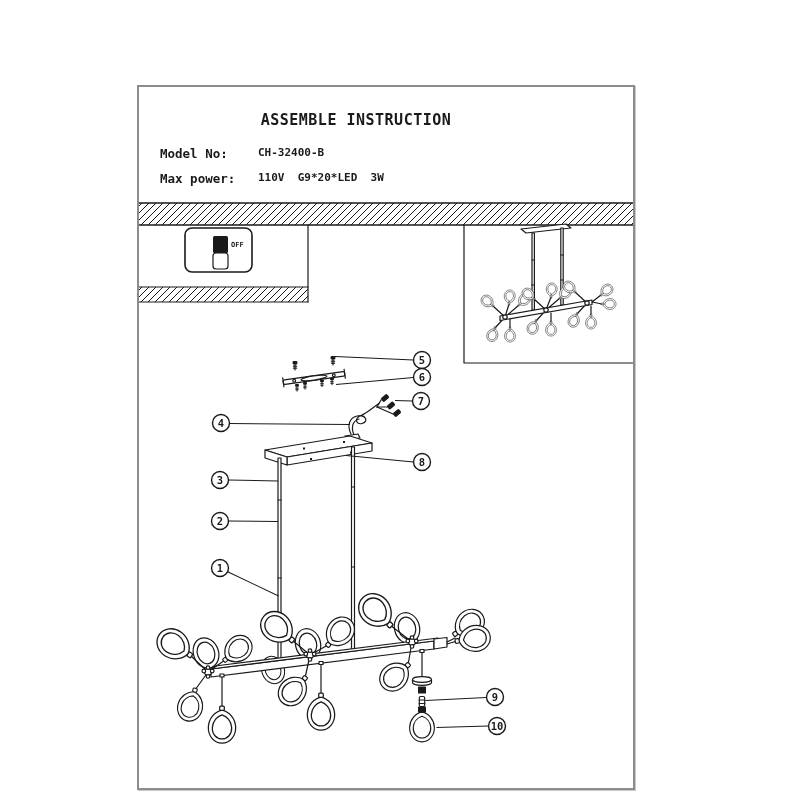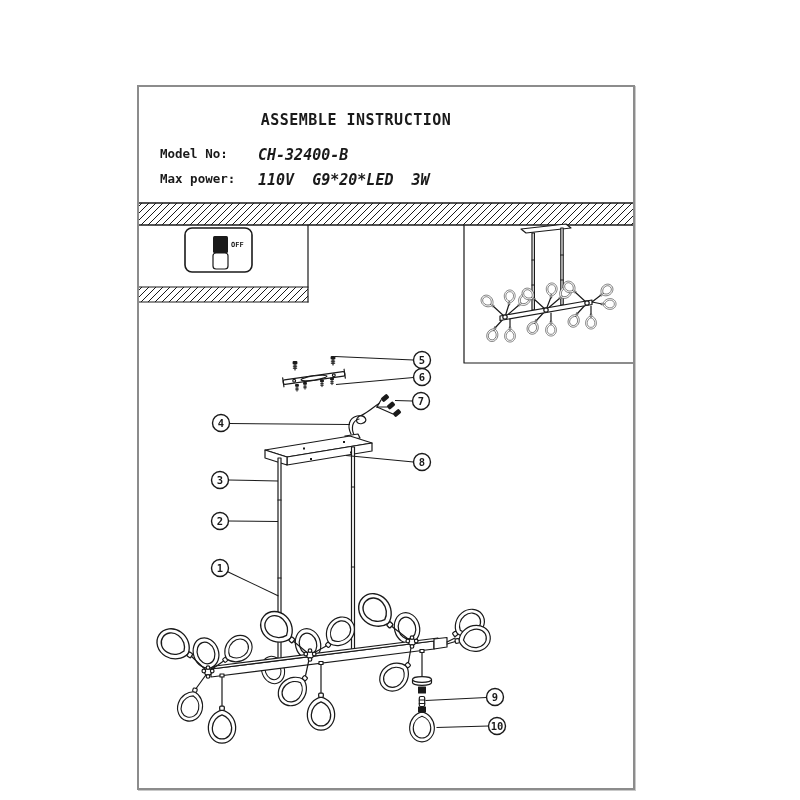--- a/index.html
+++ b/index.html
@@ -4,21 +4,21 @@
 <style>
   html,body{margin:0;padding:0;background:#ffffff;width:800px;height:800px;overflow:hidden;}
   #canvas{position:relative;width:800px;height:748px;background:#ffffff;
           font-family:"DejaVu Sans Mono","Liberation Mono",monospace;color:#1a1a1a;}
   #sheet{position:absolute;left:137px;top:85px;width:498px;height:705px;
          box-sizing:border-box;border:2px solid #8c8c8c;background:#ffffff;
          box-shadow:1px 1px 0 #c9c9c9;}
   .sheet-text{position:absolute;font-weight:bold;white-space:pre;}
   #title{top:24px;left:0;width:434px;text-align:center;font-size:15px;letter-spacing:0.5px;}
   .field-label{left:21px;font-size:12.5px;}
-  .field-value{left:119px;font-size:15px;font-style:italic;}
+  .field-value{left:119px;font-size:11px;}
   .row1{top:59px;} .row2{top:84px;text-align:center;}
   svg{position:absolute;left:0;top:0;}
   .ln{stroke:#1a1a1a;fill:none;stroke-width:1.2;stroke-linecap:round;stroke-linejoin:round;}
   .ln14{stroke:#1a1a1a;fill:none;stroke-width:1.5;}
   .fw{fill:#ffffff;}
   .fb{fill:#1a1a1a;stroke:none;}
   .ldr{stroke:#1a1a1a;stroke-width:1.05;fill:none;}
   .callout-circle{fill:#ffffff;stroke:#1a1a1a;stroke-width:1.4;}
   .callout-num{font:bold 10.5px "DejaVu Sans Mono",monospace;fill:#1a1a1a;text-anchor:middle;}
   .switch-label{font:bold 7px "DejaVu Sans Mono",monospace;fill:#1a1a1a;}

